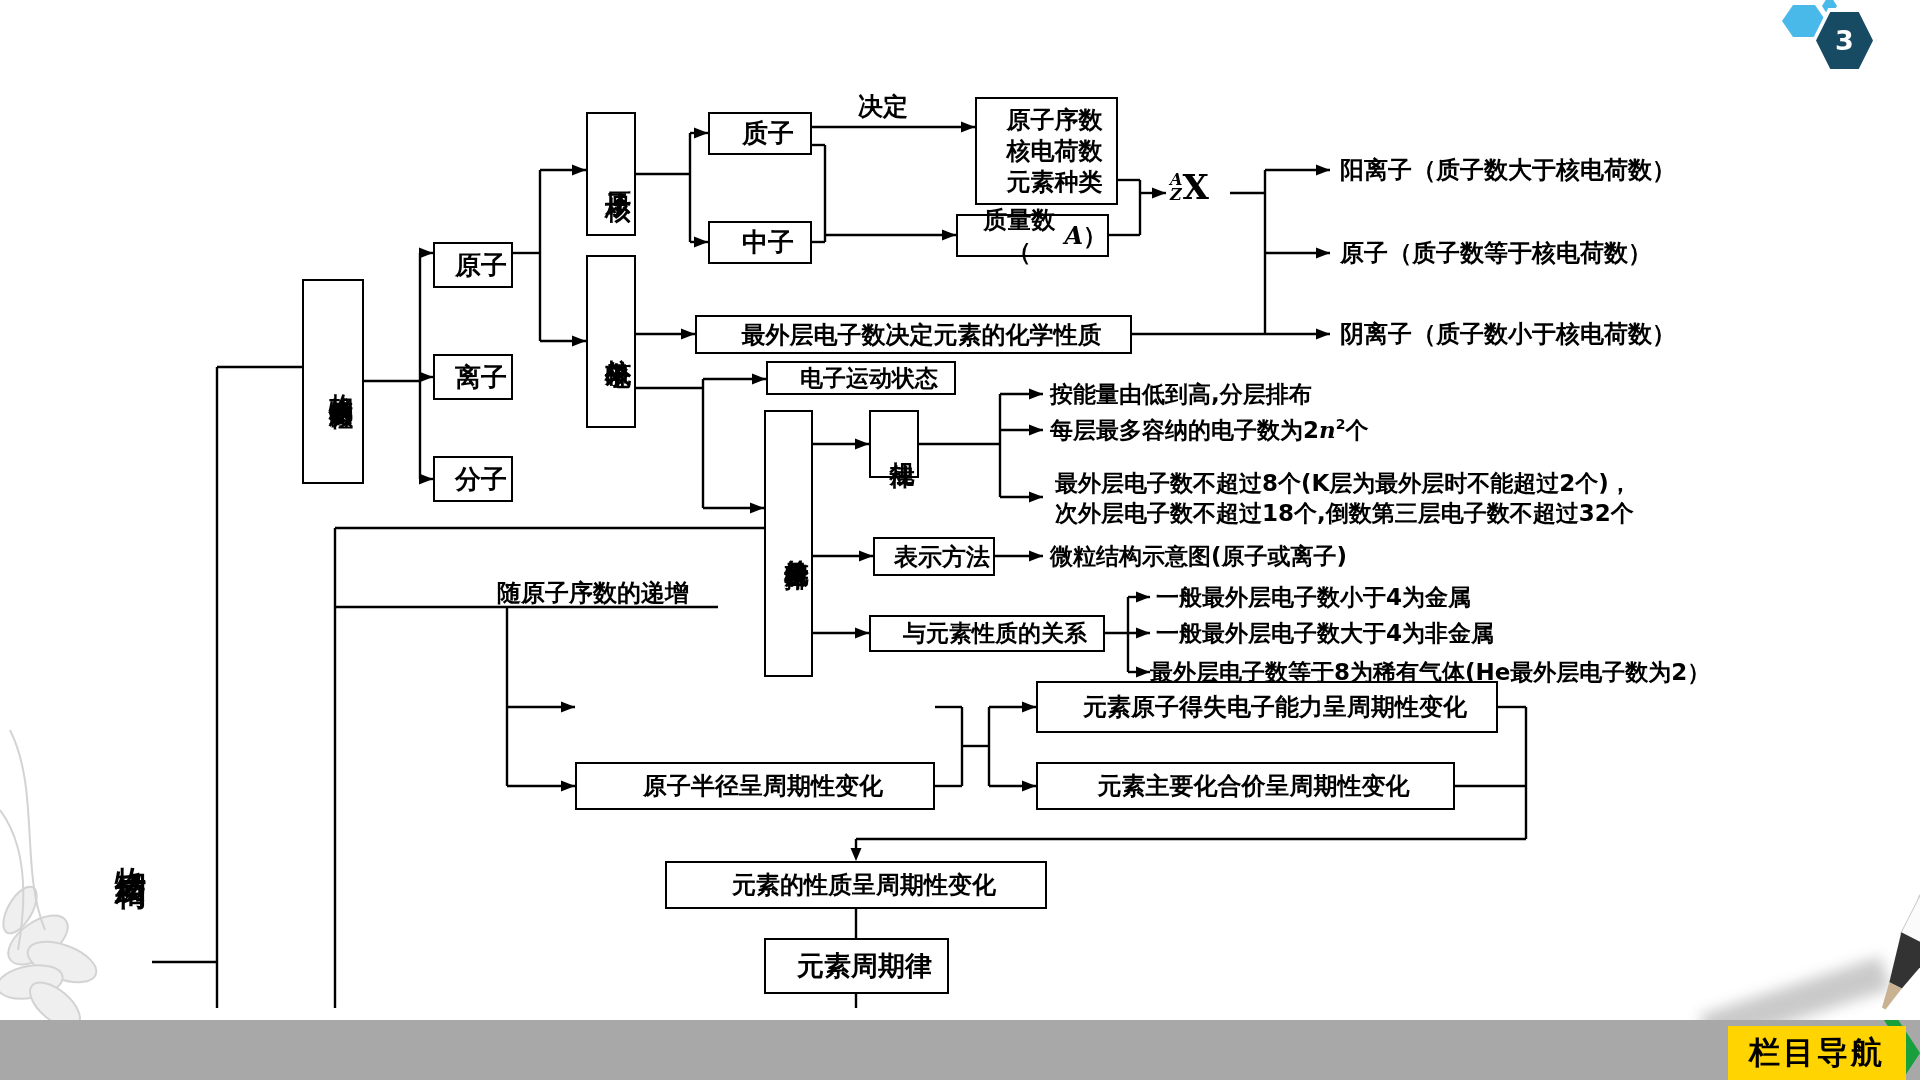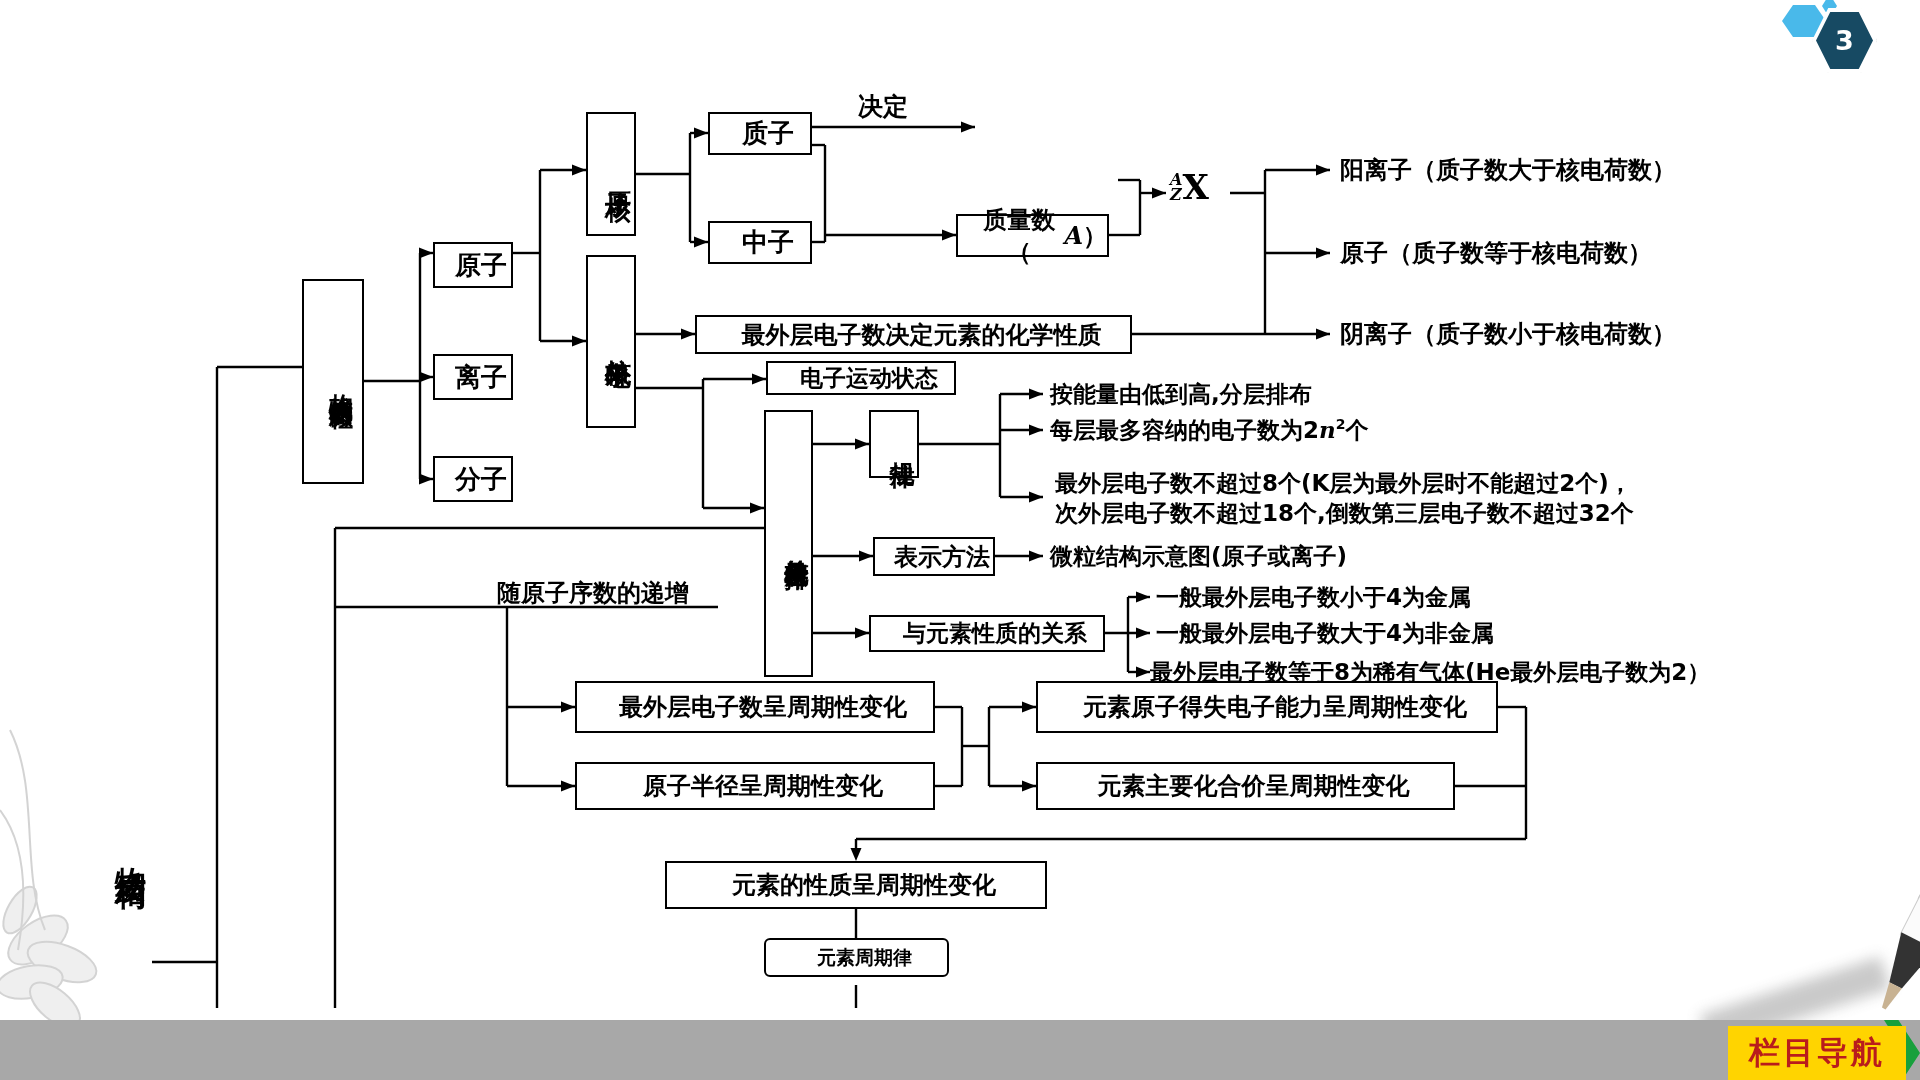--- a/index.html
+++ b/index.html
@@ -14,21 +14,21 @@
   .ser{font-family:"DejaVu Serif","Liberation Serif",serif;font-style:italic;}
   .sup{font-size:14px;vertical-align:super;font-weight:bold;}
   .nuclide{position:absolute;z-index:3;display:flex;align-items:center;}
   .az{display:flex;flex-direction:column;line-height:15px;font-size:16px;font-weight:bold;}
   .bigX{font-family:"DejaVu Serif","Liberation Serif",serif;font-weight:bold;font-size:34px;line-height:34px;}
   #root-label{position:absolute;z-index:3;writing-mode:vertical-rl;text-orientation:upright;
       font-size:31px;font-weight:bold;letter-spacing:4px;}
   #footer{position:absolute;left:0;top:1020px;width:1920px;height:60px;background:#a8a8a8;z-index:4;}
   #navbar{position:absolute;left:1728px;top:1026px;width:178px;height:54px;background:#ffd400;z-index:6;
       display:flex;align-items:center;justify-content:center;font-size:31px;font-weight:bold;
-      color:#b91c1c;letter-spacing:3px;}
+      color:#000000;letter-spacing:3px;}
   #nav-chevron{position:absolute;left:1884px;top:1020px;width:36px;height:66px;background:#17a03c;z-index:5;
       clip-path:polygon(0 0,40% 0,100% 50%,40% 100%,0 100%,58% 50%);}
   .hex{position:absolute;clip-path:polygon(25% 0,75% 0,100% 50%,75% 100%,25% 100%,0 50%);}
   #badge{position:absolute;left:1770px;top:0;width:130px;height:80px;z-index:6;}
   #badge-num{position:absolute;left:46px;top:12px;width:57px;height:57px;z-index:3;display:flex;
       align-items:center;justify-content:center;color:#fff;font-size:27px;font-weight:bold;}
   #pen-shadow{position:absolute;left:1700px;top:985px;width:190px;height:34px;background:#8a8a8a;
       opacity:.45;filter:blur(7px);transform:rotate(-18deg);z-index:1;}
   .deco{position:absolute;z-index:0;}
 </style>
@@ -158,20 +158,25 @@
   <div class="box" style="left:433px;top:230px;width:80px;height:46px;font-size:26px;margin-top:12px;">原子</div>
   <div class="box" style="left:433px;top:354px;width:80px;height:46px;font-size:26px;">离子</div>
   <div class="box" style="left:433px;top:456px;width:80px;height:46px;font-size:26px;">分子</div>
   <div class="box vbox" style="left:586px;top:112px;width:50px;height:124px;font-size:26px;">原子核</div>
   <div class="box vbox" style="left:586px;top:255px;width:50px;height:173px;font-size:26px;">核外电子</div>
   <div class="box" style="left:708px;top:112px;width:104px;height:43px;font-size:26px;">质子</div>
   <div class="box" style="left:708px;top:221px;width:104px;height:43px;font-size:26px;">中子</div>
 
   <div class="lbl" style="left:858px;top:106px;font-size:25px;">决定</div>
 
+  <div class="box" style="left:975px;top:97px;width:143px;height:108px;font-size:24px;line-height:31px;flex-direction:column;">
+    <span>原子序数</span>
+    <span>核电荷数</span>
+    <span>元素种类</span>
+  </div>
 
   <div class="box" style="left:956px;top:214px;width:153px;height:43px;font-size:24px;">
     <span>质量数（</span>
       <span class="ser">A</span>
       <span>）</span>
   </div>
 
   <div class="nuclide" style="left:1170px;top:170px;">
     <span class="az ser">
       <span>A</span>
@@ -201,26 +206,25 @@
   <div class="box" style="left:873px;top:537px;width:122px;height:39px;font-size:24px;">表示方法</div>
   <div class="lbl" style="left:1050px;top:556px;font-size:23px;">微粒结构示意图(原子或离子)</div>
 
   <div class="box" style="left:869px;top:615px;width:236px;height:37px;font-size:23px;">与元素性质的关系</div>
   <div class="lbl" style="left:1156px;top:597px;font-size:23px;">一般最外层电子数小于4为金属</div>
   <div class="lbl" style="left:1156px;top:633px;font-size:23px;">一般最外层电子数大于4为非金属</div>
   <div class="lbl" style="left:1150px;top:672px;font-size:23px;">最外层电子数等于8为稀有气体(He最外层电子数为2）</div>
 
   <div class="lbl" style="left:497px;top:593px;font-size:24px;">随原子序数的递增</div>
 
-  <div class="box" style="left:575px;top:681px;width:360px;height:52px;font-size:24px;">最外层电子数呈周期性变化</div>
   <div class="box" style="left:575px;top:762px;width:360px;height:48px;font-size:24px;">原子半径呈周期性变化</div>
   <div class="box" style="left:1036px;top:681px;width:462px;height:52px;font-size:24px;">元素原子得失电子能力呈周期性变化</div>
   <div class="box" style="left:1036px;top:762px;width:419px;height:48px;font-size:24px;">元素主要化合价呈周期性变化</div>
   <div class="box" style="left:665px;top:861px;width:382px;height:48px;font-size:24px;">元素的性质呈周期性变化</div>
-  <div class="box" style="left:764px;top:938px;width:185px;height:39px;font-size:19px;border-radius:6px;">元素周期律</div>
+  <div class="box" style="left:764px;top:938px;width:185px;height:56px;font-size:27px;">元素周期律</div>
 
   <div id="pen-shadow"></div>
   <svg class="deco" width="340" height="240" style="left:1580px;top:790px;z-index:1;" viewBox="0 0 340 240">
     <g transform="translate(410,10) rotate(117)">
       <rect x="-40" y="-19" width="160" height="38" fill="#ececec" stroke="#c2c2c2" stroke-width="1.5"></rect>
       <rect x="118" y="-19" width="42" height="38" fill="#fbfbfb" stroke="#cccccc" stroke-width="1"></rect>
       <polygon points="158,-19 208,-7 208,7 158,19" fill="#333333"></polygon>
       <polygon points="208,-7 234,-2 234,2 208,7" fill="#c8b292"></polygon>
     </g>
   </svg>

